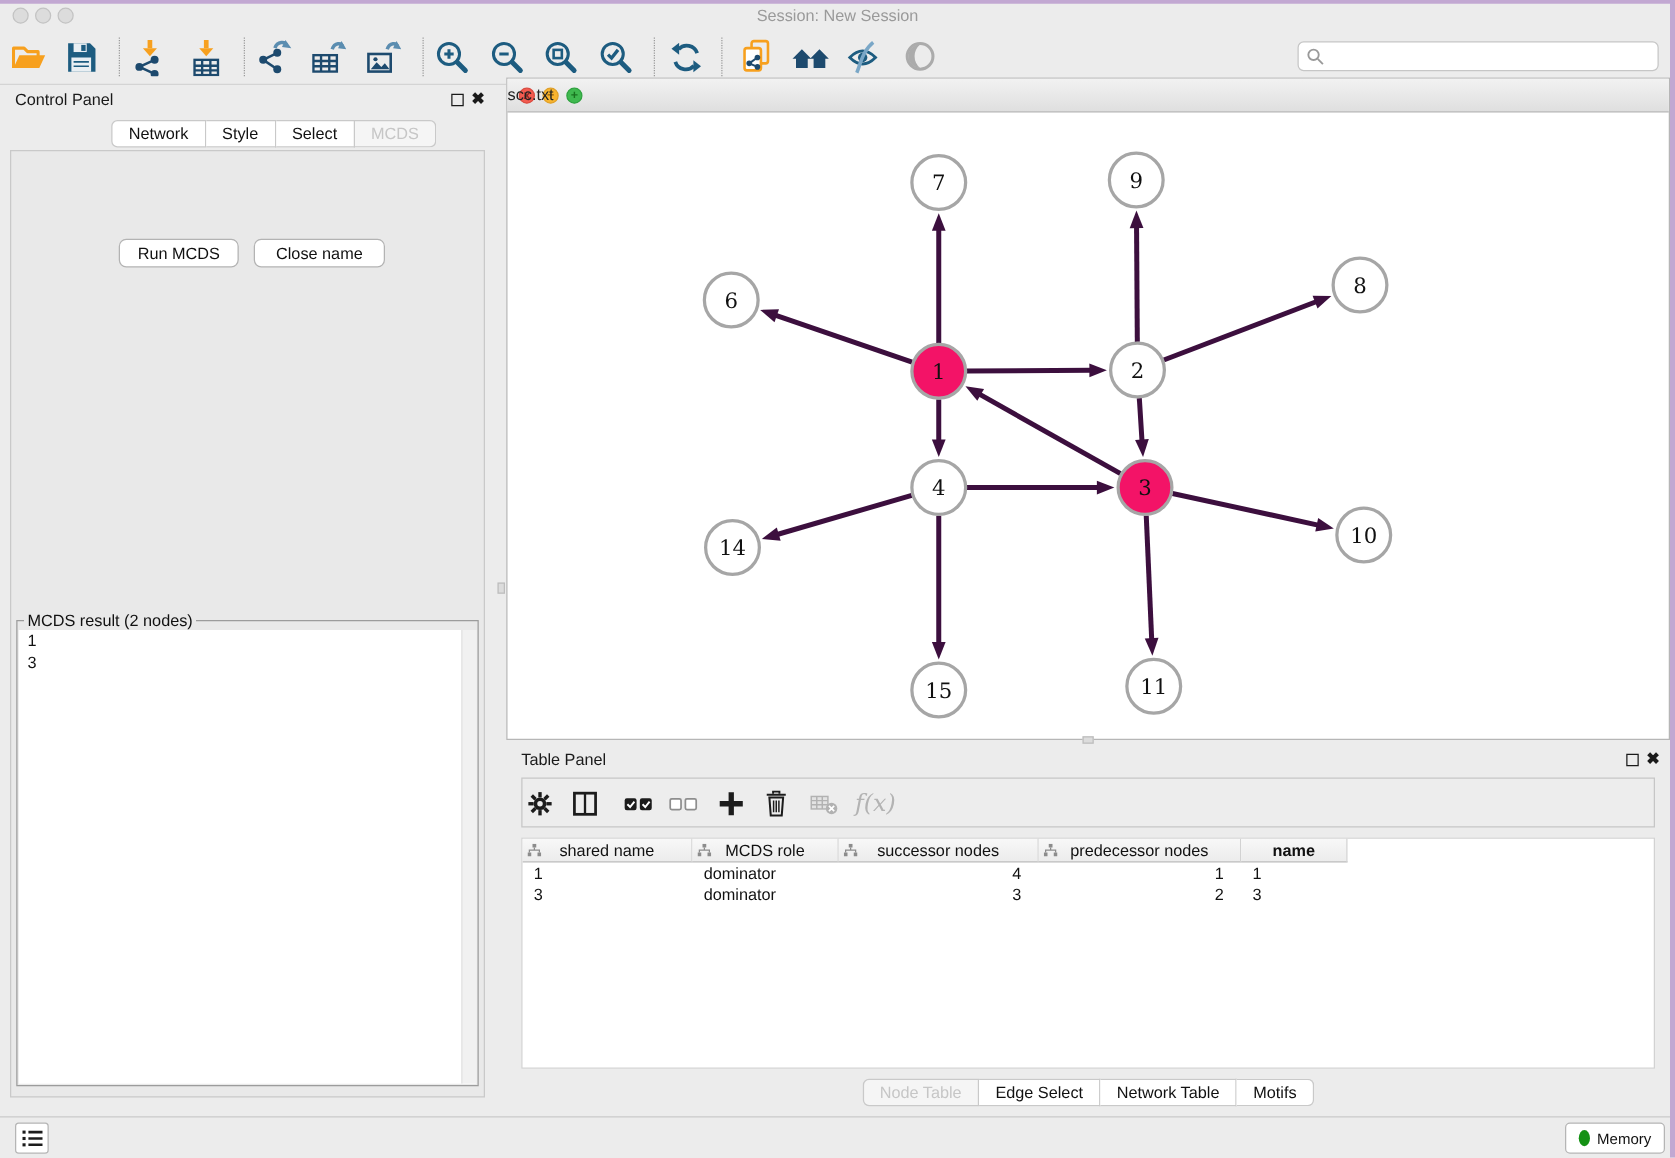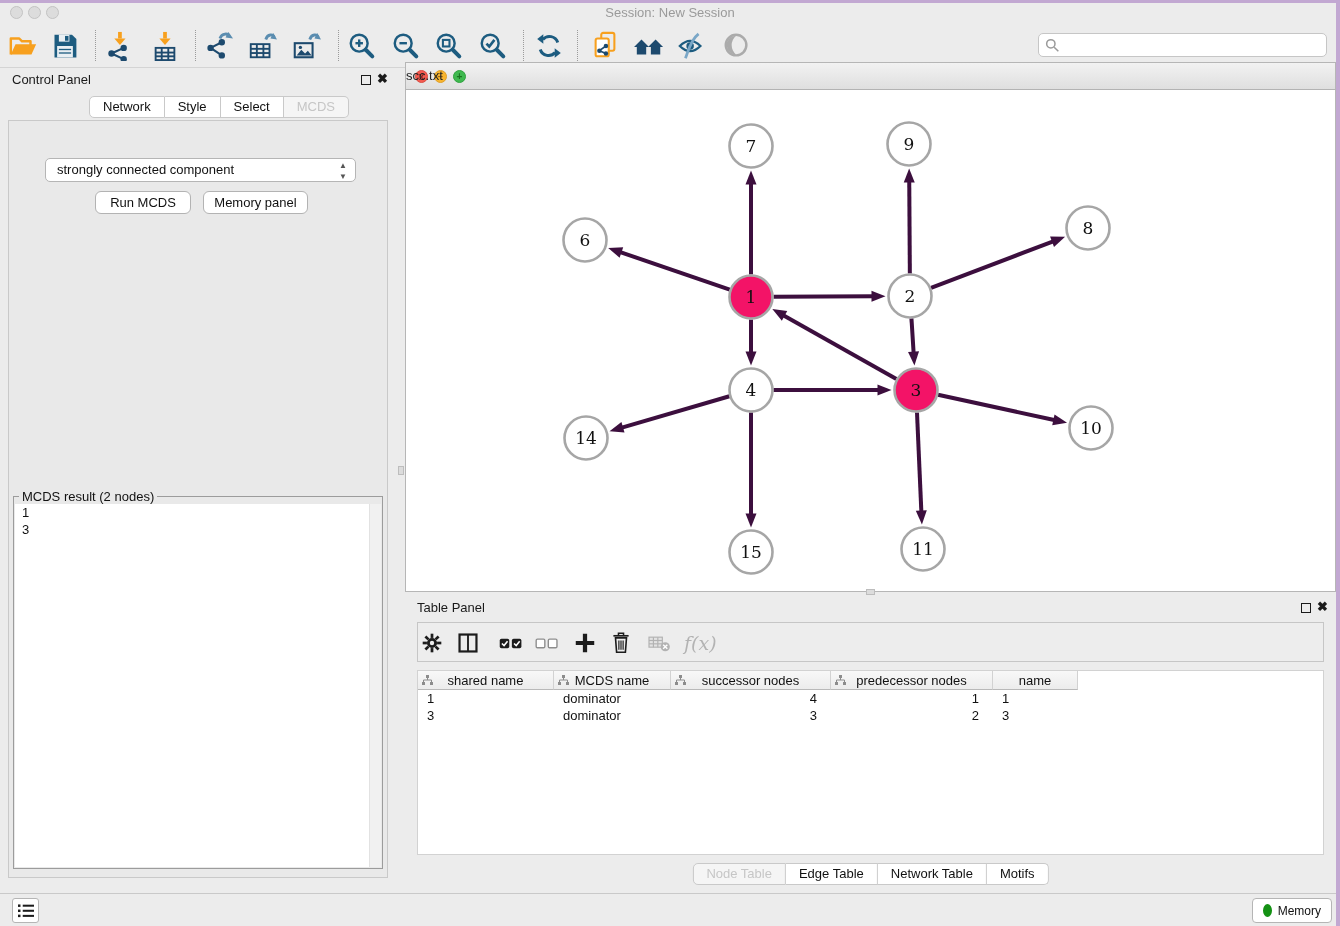--- a/index.html
+++ b/index.html
@@ -300,26 +300,22 @@
     <span class="close-btn" style="left:377px">✖</span>
   </div>
   <div class="segtabs" id="cp-tabs">
     <div class="seg">Network</div>
     <div class="seg">Style</div>
     <div class="seg">Select</div>
     <div class="seg sel">MCDS</div>
   </div>
 
   <div id="cp-body">
-    <div id="criterion-select">
-      <span>strongly connected component</span>
-      <span class="stepper">▲<br>▼</span>
-    </div>
     <div class="aqua-btn" id="run-btn">Run MCDS</div>
-    <div class="aqua-btn" id="closepanel-btn">Memory panel</div>
+    <div class="aqua-btn" id="closepanel-btn">Close name</div>
 
     <fieldset id="result-fieldset">
       <legend>MCDS result (2 nodes)</legend>
       <div style="position:relative; width:100%; height:100%;">
         <div id="result-area">
           <div id="result-lines">
               <div class="line">1</div>
               <div class="line">3</div>
             </div>
           <div id="result-scroll"></div>
@@ -539,21 +535,21 @@
         </div>
         <div class="th" style="width: 117px;">
           <svg width="11" height="11" viewBox="0 0 11 11">
             <g fill="#8c8c8c">
               <rect x="4" y="0" width="3" height="3"></rect>
               <rect x="0" y="7" width="3" height="3"></rect>
               <rect x="8" y="7" width="3" height="3"></rect>
             </g>
             <path d="M5.5 3 v2 M1.5 7 v-2 h8 v2" fill="none" stroke="#8c8c8c" stroke-width="1"></path>
           </svg>
-          <span>MCDS name</span>
+          <span>MCDS role</span>
         </div>
         <div class="th" style="width: 160px; text-align: right;">
           <svg width="11" height="11" viewBox="0 0 11 11">
             <g fill="#8c8c8c">
               <rect x="4" y="0" width="3" height="3"></rect>
               <rect x="0" y="7" width="3" height="3"></rect>
               <rect x="8" y="7" width="3" height="3"></rect>
             </g>
             <path d="M5.5 3 v2 M1.5 7 v-2 h8 v2" fill="none" stroke="#8c8c8c" stroke-width="1"></path>
           </svg>
@@ -563,21 +559,21 @@
           <svg width="11" height="11" viewBox="0 0 11 11">
             <g fill="#8c8c8c">
               <rect x="4" y="0" width="3" height="3"></rect>
               <rect x="0" y="7" width="3" height="3"></rect>
               <rect x="8" y="7" width="3" height="3"></rect>
             </g>
             <path d="M5.5 3 v2 M1.5 7 v-2 h8 v2" fill="none" stroke="#8c8c8c" stroke-width="1"></path>
           </svg>
           <span>predecessor nodes</span>
         </div>
-        <div class="th" style="width: 85px;">
+        <div class="th" style="width: 85px; font-weight: bold;">
           <span>name</span>
         </div>
       </div>
     <div id="tp-rows">
         <div class="tr">
           <div class="td" style="width: 136px; text-align: left; padding: 1px 0px 0px 9px;">1</div>
           <div class="td" style="width: 117px; text-align: left; padding: 1px 0px 0px 9px;">dominator</div>
           <div class="td" style="width: 160px; text-align: right; padding: 1px 14px 0px 0px;">4</div>
           <div class="td" style="width: 162px; text-align: right; padding: 1px 14px 0px 0px;">1</div>
           <div class="td" style="width: 85px; text-align: left; padding: 1px 0px 0px 9px;">1</div>
@@ -587,21 +583,21 @@
           <div class="td" style="width: 117px; text-align: left; padding: 1px 0px 0px 9px;">dominator</div>
           <div class="td" style="width: 160px; text-align: right; padding: 1px 14px 0px 0px;">3</div>
           <div class="td" style="width: 162px; text-align: right; padding: 1px 14px 0px 0px;">2</div>
           <div class="td" style="width: 85px; text-align: left; padding: 1px 0px 0px 9px;">3</div>
         </div>
       </div>
   </div>
 
   <div class="segtabs" id="tp-tabs">
     <div class="seg sel">Node Table</div>
-    <div class="seg">Edge Table</div>
+    <div class="seg">Edge Select</div>
     <div class="seg">Network Table</div>
     <div class="seg">Motifs</div>
   </div>
 </div>
 
 <div id="status-bar">
   <div id="list-btn">
     <svg width="18" height="16" viewBox="0 0 24 22">
       <g fill="#1c1c1c">
         <rect x="1" y="2" width="3.4" height="3.4"></rect>

